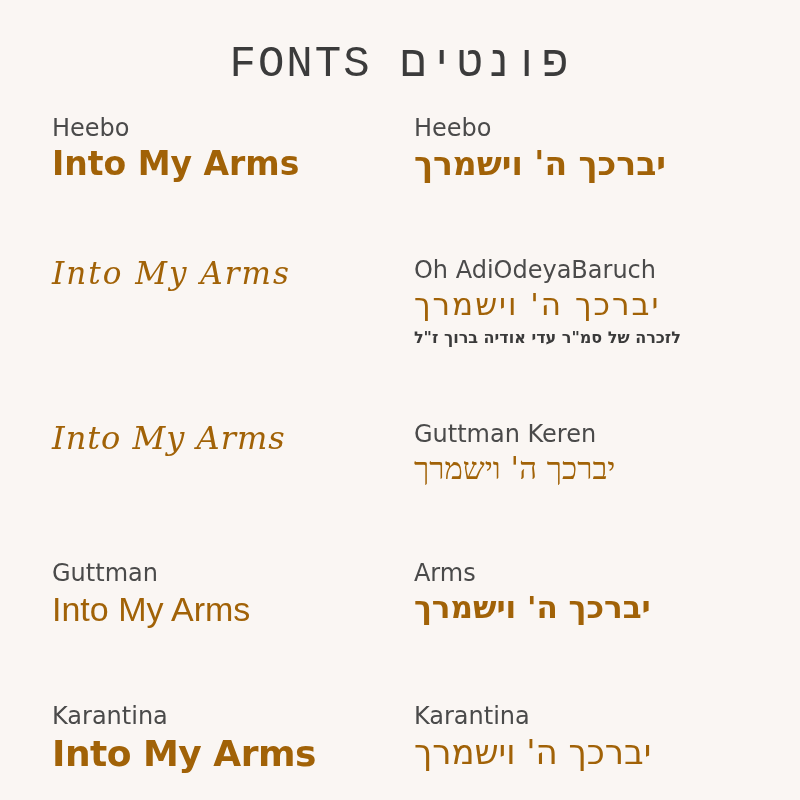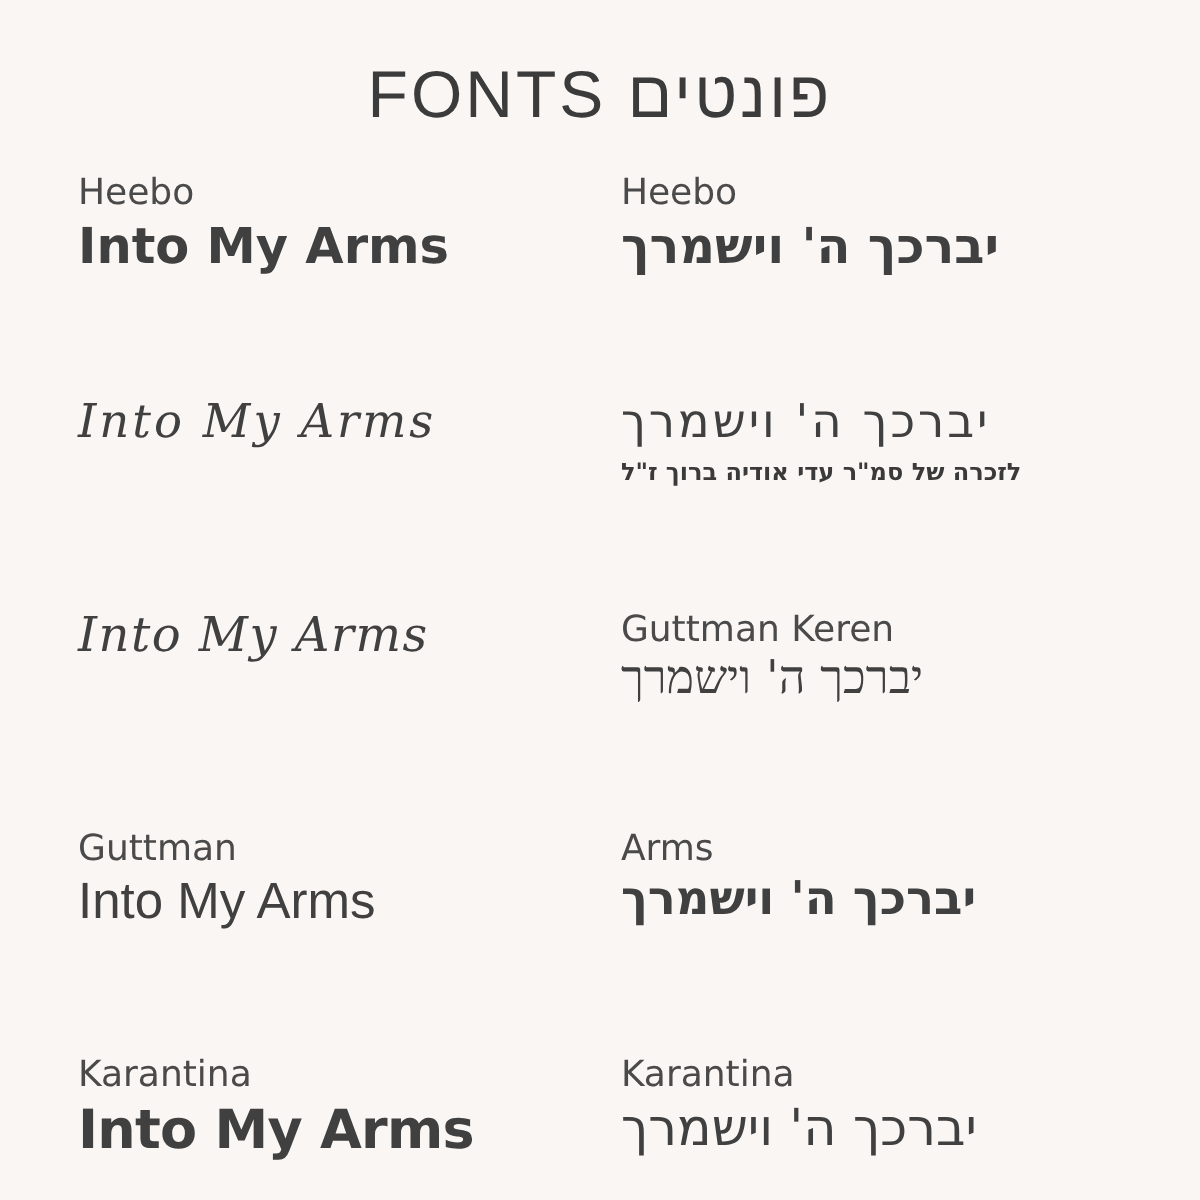--- a/index.html
+++ b/index.html
@@ -21,21 +21,21 @@
     box-sizing: border-box;
     padding: 34px 52px 20px 52px;
     display: flex;
     flex-direction: column;
   }
   .title {
     text-align: center;
     font-size: 44px;
     letter-spacing: 2px;
     color: #3b3b3b;
-    font-family: Liberation Sans, sans-serif;
+    font-family: Liberation Mono, monospace;
     font-weight: 400;
     margin: 6px 0 26px 0;
     line-height: 1.1;
     direction: rtl;
     unicode-bidi: isolate;
   }
   .rows {
     flex: 1;
     display: flex;
     flex-direction: column;
@@ -67,21 +67,21 @@
   .font-name {
     font-size: 24px;
     font-weight: 400;
     color: #4a4a4a;
     font-family: "DejaVu Sans", sans-serif;
     line-height: 1.2;
     margin-bottom: 2px;
     direction: ltr;
   }
   .sample {
-    color: #404040;
+    color: #a16207;
     line-height: 1.15;
     white-space: nowrap;
   }
   .subnote {
     font-size: 16px;
     color: #3a3a3a;
     font-family: "DejaVu Sans", sans-serif;
     direction: rtl;
     margin-top: 6px;
     font-weight: 700;
@@ -169,20 +169,21 @@
         <div class="font-name">Heebo</div>
         <div class="sample s-heebo-he">יברכך ה' וישמרך</div>
       </div>
     </div>
 
     <div class="row">
       <div class="cell left">
         <div class="sample s-amladen-en">Into My Arms</div>
       </div>
       <div class="cell right">
+        <div class="font-name">Oh AdiOdeyaBaruch</div>
         <div class="sample s-amladen-he">יברכך ה' וישמרך</div>
         <div class="subnote">לזכרה של סמ"ר עדי אודיה ברוך ז"ל</div>
       </div>
     </div>
 
     <div class="row">
       <div class="cell left">
         <div class="sample s-tangerine-en">Into My Arms</div>
       </div>
       <div class="cell right">

